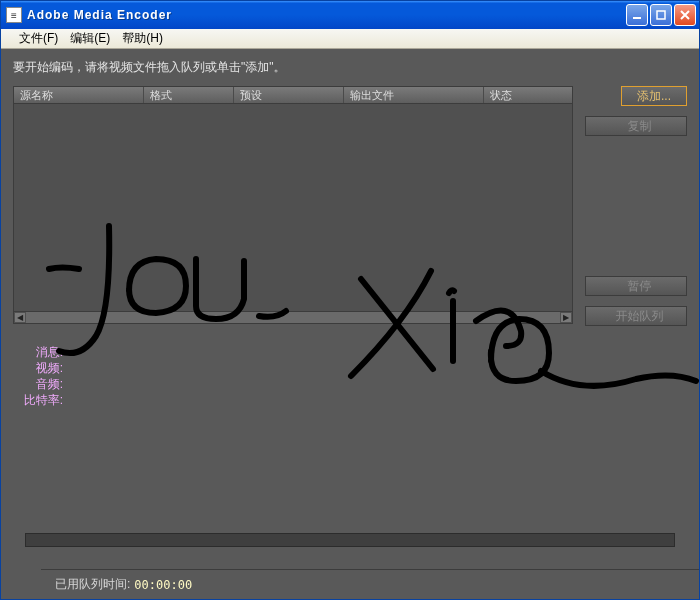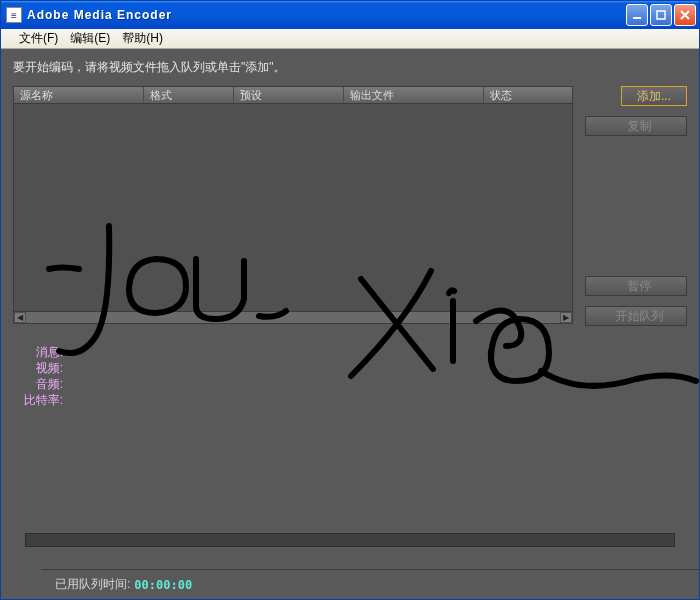--- a/index.html
+++ b/index.html
@@ -26,21 +26,21 @@
   .strack { flex: 1; background: #6a6a6a; }
   .btncol { width: 102px; display: flex; flex-direction: column; gap: 10px; }
   .btn { height: 20px; background: linear-gradient(to bottom,#6b6b6b,#555); border: 1px solid #3c3c3c; color: #888; font-size: 12px; display: flex; align-items: center; justify-content: center; cursor: pointer; }
   .btn.primary { border: 1px solid #e0a030; color: #e5c070; margin-left: 36px; }
   .btn.disabled { color: #8a8a8a; cursor: default; padding-left: 7px; }
   .btncol .spacer1 { height: 120px; }
   .infoarea { margin-top: 18px; font-size: 12px; color: #f0abfc; line-height: 16px; }
   .infoarea div { text-align: right; width: 50px; }
   .progress { position: absolute; left: 24px; right: 24px; bottom: 52px; height: 14px; background: #3f3f3f; border: 1px solid #2c2c2c; }
   .statusbar { position: absolute; left: 0; right: 0; bottom: 0; height: 30px; border-top: 1px solid #3c3c3c; display: flex; align-items: center; padding: 8px 14px; color: #d8d8d8; font-size: 12px; background: #595959; margin-left: 40px; }
-  .statusbar .time { color: #5eead4; margin-left: 4px; font-family: monospace; font-weight: bold; }
+  .statusbar .time { color: #fef9c3; margin-left: 4px; font-family: monospace; }
   .scribble { position: absolute; top: 0; left: 0; pointer-events: none; }
 </style>
 </head>
 <body>
 
 <div class="window">
 
   <div class="titlebar">
     <span class="app-icon">≡</span>
     <span class="title">Adobe Media Encoder</span>

